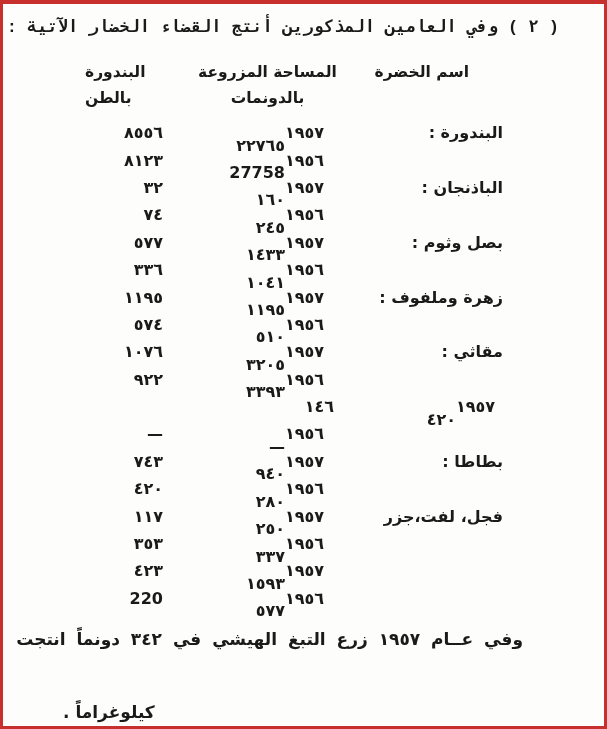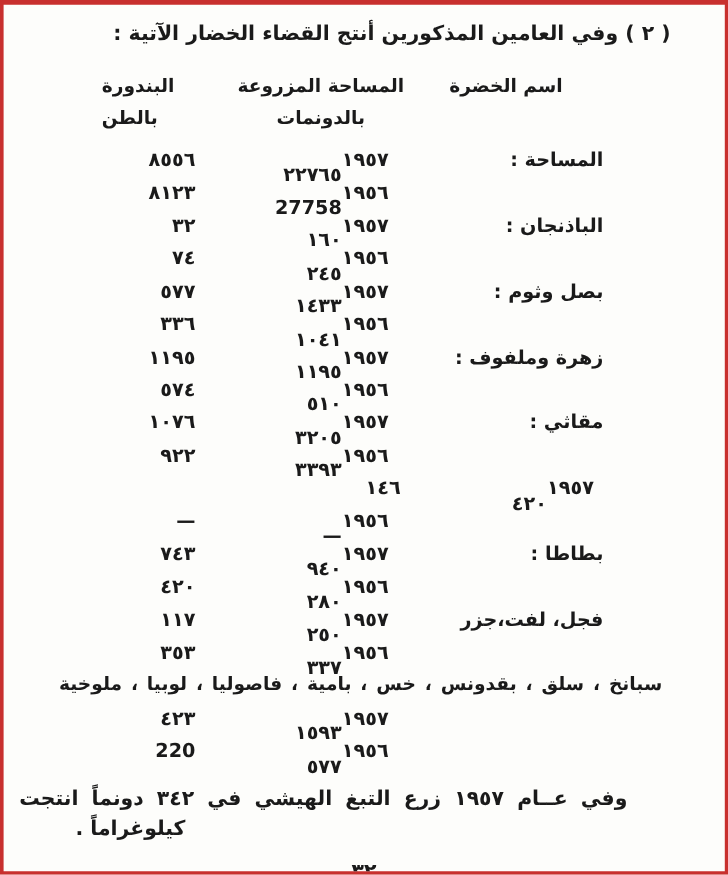--- a/index.html
+++ b/index.html
@@ -13,20 +13,21 @@
     font-family: "DejaVu Sans", sans-serif;
     font-weight: 700;
     color: #1a1a1a;
     overflow: hidden;
   }
   .intro {
     margin: 11px 45px 0 0;
     font-size: 17px;
     line-height: 26px;
     text-align: right;
+    font-family: Liberation Mono, monospace;
   }
   .thead {
     display: flex;
     margin: 18px 93px 0 82px;
     font-size: 15.5px;
     line-height: 26px;
   }
   .th-crop    { width: 171px; padding-right: 42px; text-align: right; }
   .th-area    { width: 145px; text-align: center; }
   .th-harvest { width: 110px; text-align: left; }
@@ -47,21 +48,21 @@
     line-height: 27.4px;
     font-size: 15.5px;
     text-align: right;
     margin-right: -41px;
     margin-left: -10px;
     word-spacing: 2px;
     white-space: nowrap;
   }
   .footer { margin: 15px 81px 0 60px; font-size: 17px; }
   .f1 { text-align: right; line-height: 25px; word-spacing: 5px; white-space: nowrap; }
-  .f2 { text-align: left;  line-height: 25px; }
+  .f2 { text-align: left;  line-height: 25px; margin-top: 48px; }
   .pagenum {
     margin-top: 13px;
     text-align: center;
     font-size: 17px;
   }
 </style>
 </head>
 <body>
 
 <div class="page" style="border-color: rgb(200, 48, 46); background: rgb(253, 253, 251); color: rgb(26, 26, 26);">
@@ -69,21 +70,21 @@
   <div class="intro">( ٢ ) وفي العامين المذكورين أنتج القضاء الخضار الآتية :</div>
 
   <div class="thead">
     <div class="th-crop">اسم الخضرة</div>
     <div class="th-area">المساحة المزروعة بالدونمات</div>
     <div class="th-harvest">البندورة بالطن</div>
   </div>
 
   <div class="tbody">
       <div class="trow">
-        <div class="cell c-crop">المساحة :</div>
+        <div class="cell c-crop">البندورة :</div>
         <div class="cell c-year">١٩٥٧</div>
         <div class="cell c-area">٢٢٧٦٥</div>
         <div class="cell c-harvest">٨٥٥٦</div>
       </div>
       <div class="trow">
         <div class="cell c-crop"></div>
         <div class="cell c-year">١٩٥٦</div>
         <div class="cell c-area">27758</div>
         <div class="cell c-harvest">٨١٢٣</div>
       </div>
@@ -163,21 +164,20 @@
         <div class="cell c-year">١٩٥٧</div>
         <div class="cell c-area">٢٥٠</div>
         <div class="cell c-harvest">١١٧</div>
       </div>
       <div class="trow">
         <div class="cell c-crop"></div>
         <div class="cell c-year">١٩٥٦</div>
         <div class="cell c-area">٣٣٧</div>
         <div class="cell c-harvest">٣٥٣</div>
       </div>
-      <div class="group-row">سبانخ ، سلق ، بقدونس ، خس ، بامية ، فاصوليا ، لوبيا ، ملوخية</div>
       <div class="trow">
         <div class="cell c-crop"></div>
         <div class="cell c-year">١٩٥٧</div>
         <div class="cell c-area">١٥٩٣</div>
         <div class="cell c-harvest">٤٢٣</div>
       </div>
       <div class="trow">
         <div class="cell c-crop"></div>
         <div class="cell c-year">١٩٥٦</div>
         <div class="cell c-area">٥٧٧</div>

